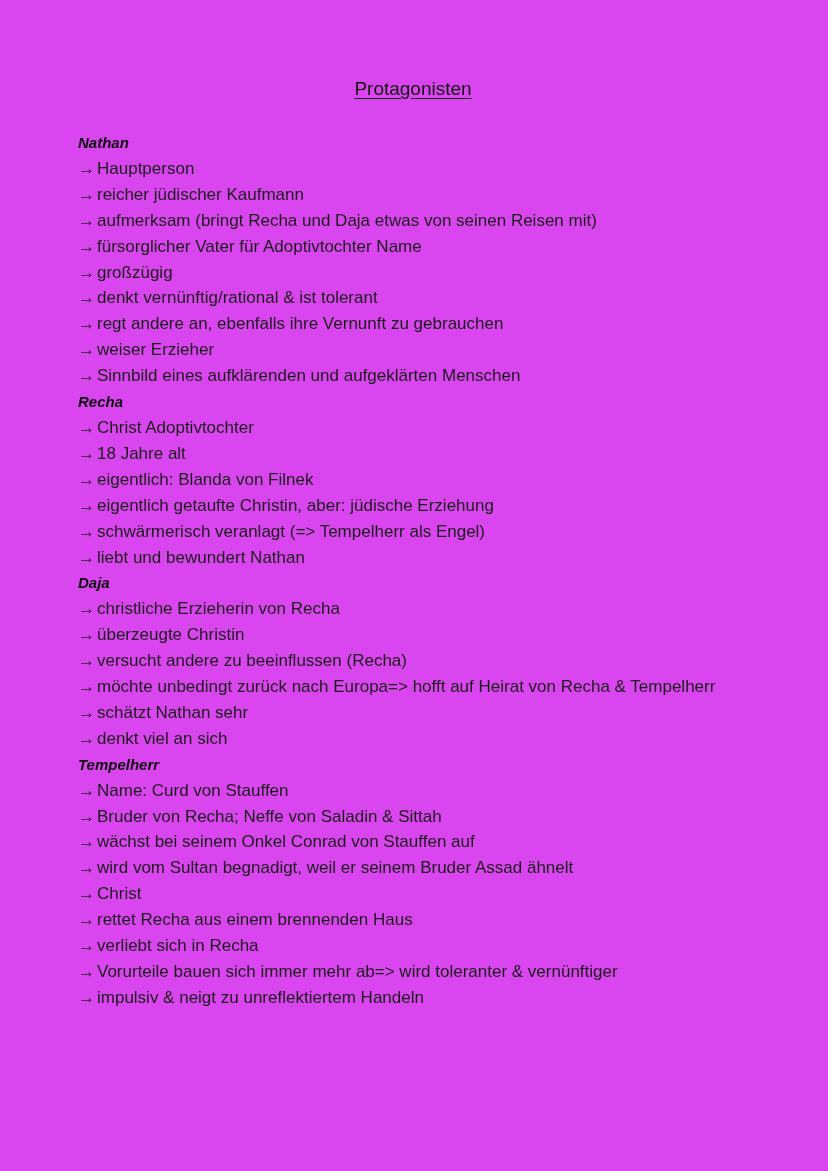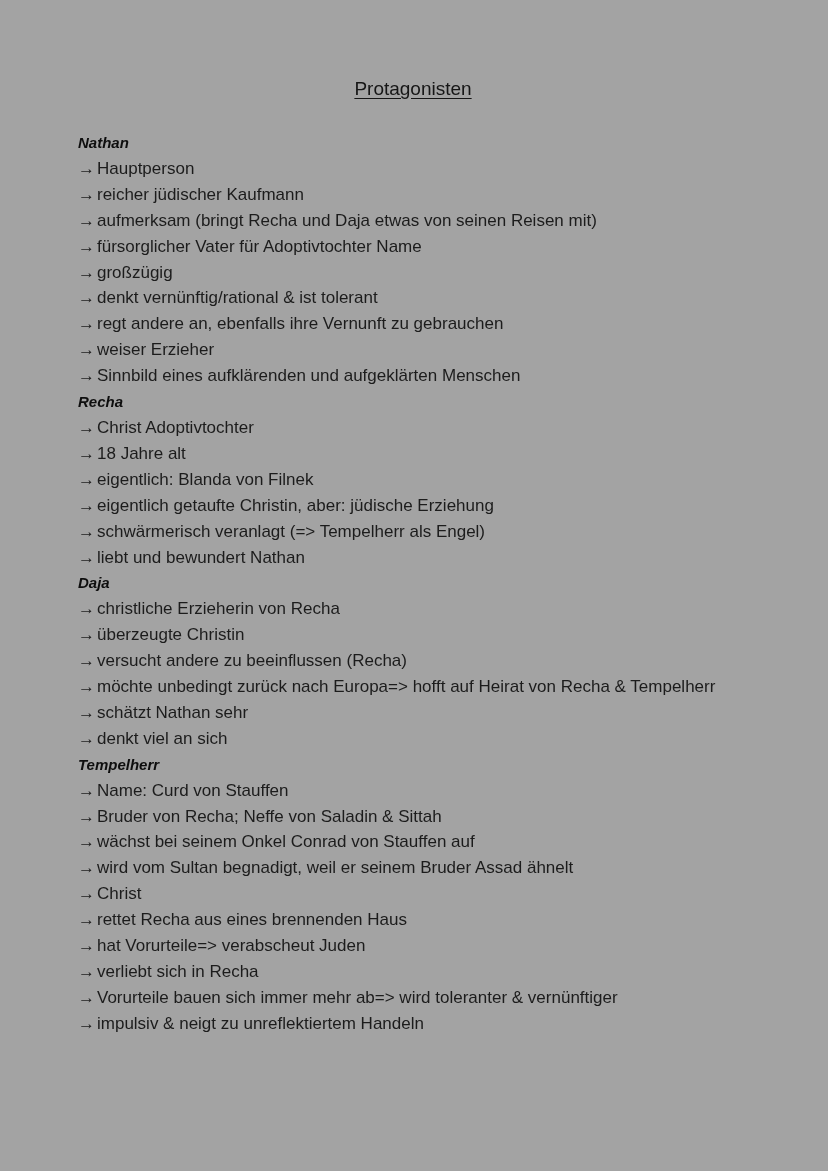--- a/index.html
+++ b/index.html
@@ -4,21 +4,21 @@
 <style>
   html, body {
     margin: 0;
     padding: 0;
     background: #ffffff;
   }
   .page {
     position: relative;
     width: 828px;
     height: 1171px;
-    background: #a3a3a3;
+    background: #d946ef;
     box-sizing: border-box;
     padding: 78px 80px 0 78px;
     font-family: "Liberation Sans", sans-serif;
     color: #1c1c1c;
     overflow: hidden;
   }
   .doc-title {
     text-align: center;
     font-size: 19px;
     font-weight: 400;
@@ -74,19 +74,18 @@
       <div class="item"><span class="arrow">→</span><span>versucht andere zu beeinflussen (Recha)</span></div>
       <div class="item"><span class="arrow">→</span><span>möchte unbedingt zurück nach Europa=&gt; hofft auf Heirat von Recha &amp; Tempelherr</span></div>
       <div class="item"><span class="arrow">→</span><span>schätzt Nathan sehr</span></div>
       <div class="item"><span class="arrow">→</span><span>denkt viel an sich</span></div>
       <div class="section-heading">Tempelherr</div>
       <div class="item"><span class="arrow">→</span><span>Name: Curd von Stauffen</span></div>
       <div class="item"><span class="arrow">→</span><span>Bruder von Recha; Neffe von Saladin &amp; Sittah</span></div>
       <div class="item"><span class="arrow">→</span><span>wächst bei seinem Onkel Conrad von Stauffen auf</span></div>
       <div class="item"><span class="arrow">→</span><span>wird vom Sultan begnadigt, weil er seinem Bruder Assad ähnelt</span></div>
       <div class="item"><span class="arrow">→</span><span>Christ</span></div>
-      <div class="item"><span class="arrow">→</span><span>rettet Recha aus eines brennenden Haus</span></div>
-      <div class="item"><span class="arrow">→</span><span>hat Vorurteile=&gt; verabscheut Juden</span></div>
+      <div class="item"><span class="arrow">→</span><span>rettet Recha aus einem brennenden Haus</span></div>
       <div class="item"><span class="arrow">→</span><span>verliebt sich in Recha</span></div>
       <div class="item"><span class="arrow">→</span><span>Vorurteile bauen sich immer mehr ab=&gt; wird toleranter &amp; vernünftiger</span></div>
       <div class="item"><span class="arrow">→</span><span>impulsiv &amp; neigt zu unreflektiertem Handeln</span></div>
     </div>
 </div>
 
 </body></html>

